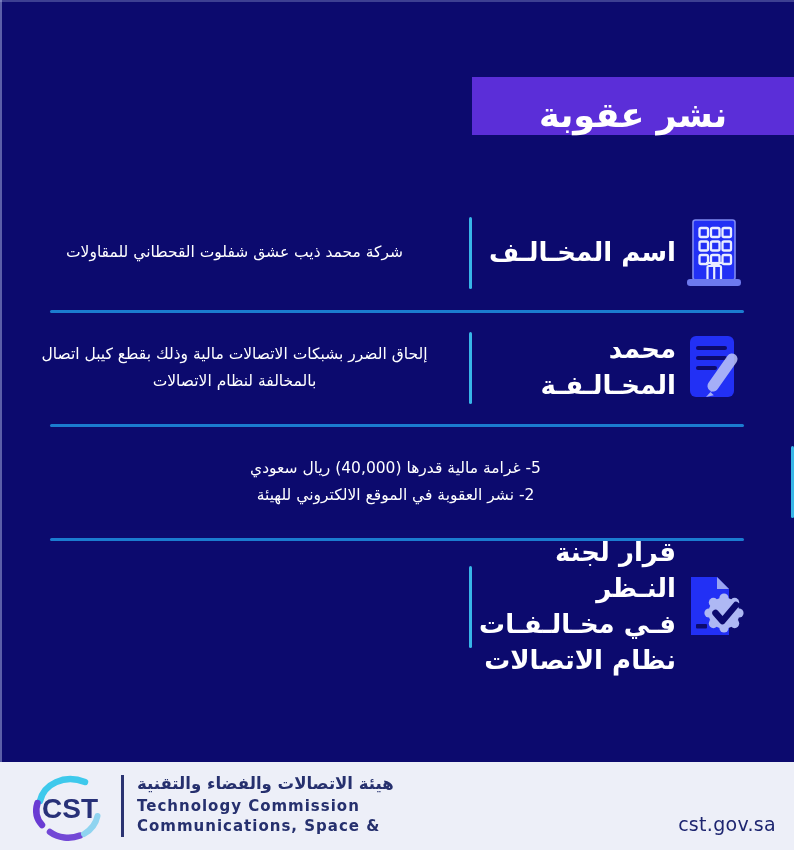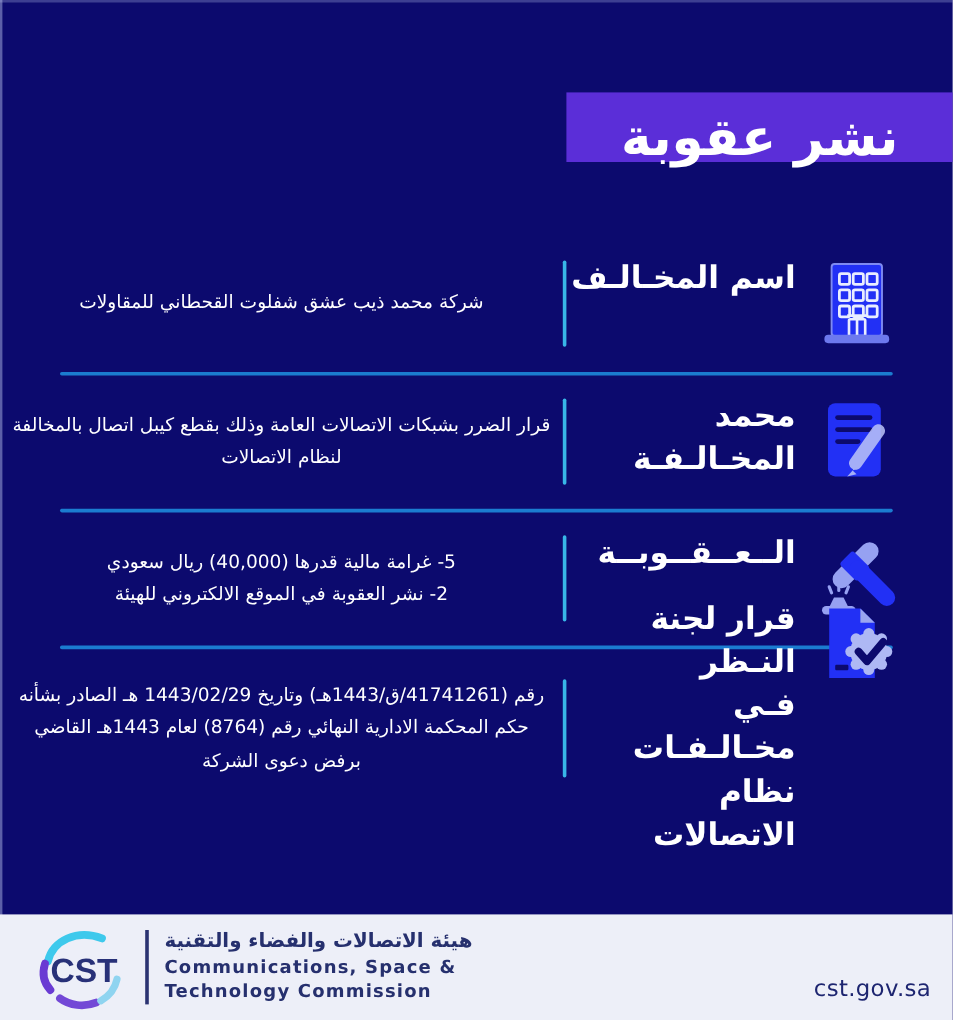--- a/index.html
+++ b/index.html
@@ -8,24 +8,24 @@
     background:#0c0a6e;
     font-family:"DejaVu Sans", sans-serif;
     box-shadow: inset 2px 0 0 rgba(190,200,240,.45), inset 0 2px 0 rgba(190,200,240,.28);
   }
   
   .banner {
     position:absolute; top:77px; left:472px; right:0; height:58px;
     background:#5b2ed8; display:flex; align-items:center; justify-content:center;
     direction:rtl;
   }
-  .banner-title { color:#ffffff; font-size:43px; font-weight:bold; letter-spacing:.5px;margin-top:18px; }
+  .banner-title { color:#ffffff; font-size:35px; font-weight:bold; letter-spacing:.5px;margin-top:18px; }
   
   .row { position:absolute; left:0; right:0; display:flex; direction:rtl; align-items:center; }
-  .row-right { width:322px; flex:none; display:flex; direction:rtl; justify-content:flex-start; gap:13px; padding-right:42px; box-sizing:border-box; }
+  .row-right { width:322px; flex:none; display:flex; direction:rtl; align-items:center; justify-content:flex-start; padding-right:42px; box-sizing:border-box; }
   .icon-box { width:76px; height:76px; flex:none; display:flex; align-items:center; justify-content:center; }
   .row-label {
     color:#ffffff; font-weight:bold; font-size:26px; line-height:1.38;
     text-align:right; white-space:pre-line; letter-spacing:.5px;
   }
   .vdivider { width:3px; flex:none; background:#38b6e8; border-radius:2px; }
   .vd-72 { height:72px; } .vd-95 { height:82px; }
   .row-content { flex:1; display:flex; align-items:center; justify-content:center; padding:0 10px; }
   .row-content p {
     margin:0; max-width:452px; color:#ffffff; font-size:15.5px; line-height:1.75;
@@ -103,46 +103,27 @@
             <path d="M34 55 L53 28" stroke="#bcc4f8" stroke-width="11" stroke-linecap="round" fill="none"></path>
             <path d="M31.5 61 L27 66 L34.8 64.2 Z" fill="#bcc4f8"></path>
             <path d="M34 55 L31.5 61 L36.8 58.8 Z" fill="#bcc4f8"></path>
           </g>
         </svg>
       </div>
       <div class="row-label">محمد المخـالـفـة</div>
     </div>
     <div class="vdivider vd-72"></div>
     <div class="row-content">
-      <p>قرار الضرر بشبكات الاتصالات العامة وذلك بقطع كيبل اتصال بالمخالفة لنظام الاتصالات</p>
+      <p>إلحاق الضرر بشبكات الاتصالات مالية وذلك بقطع كيبل اتصال بالمخالفة لنظام الاتصالات</p>
     </div>
   </div>
 
   <div class="hsep hsep-2"></div>
 
   <div class="row row-3">
-    <div class="row-right">
-      <div class="icon-box">
-        <svg width="72" height="72" viewBox="0 0 72 72">
-          <g transform="rotate(-45 35 25)">
-            <rect x="11" y="17.5" width="48" height="15" rx="7.5" fill="#96a1f2"></rect>
-            <rect x="26" y="14.5" width="16" height="21" rx="3" fill="#2230f5"></rect>
-          </g>
-          <path d="M37 28 L61 52" stroke="#2230f5" stroke-width="14" stroke-linecap="round" fill="none"></path>
-          <g stroke="#96a1f2" stroke-width="2.6" stroke-linecap="round">
-            <path d="M15 48 L13 43"></path>
-              <path d="M21 46 L21 41"></path>
-              <path d="M27 48 L29 43"></path>
-          </g>
-          <path d="M13 60 L29 60 L25 52 L17 52 Z" fill="#96a1f2"></path>
-          <rect x="7" y="59" width="28" height="7" rx="3.5" fill="#96a1f2"></rect>
-        </svg>
-      </div>
-      <div class="row-label">الــعــقــوبــة</div>
-    </div>
     <div class="vdivider vd-72"></div>
     <div class="row-content">
       <p>5- غرامة مالية قدرها (40,000) ريال سعودي
 2- نشر العقوبة في الموقع الالكتروني للهيئة</p>
     </div>
   </div>
 
   <div class="hsep hsep-3"></div>
 
   <div class="row row-4">
@@ -164,35 +145,32 @@
             <circle cx="46" cy="42" r="15.5"></circle>
           </g>
           <path d="M37.5 42 L44.5 50 L58 34" stroke="#0c0a6e" stroke-width="6.5" stroke-linecap="round" stroke-linejoin="round" fill="none"></path>
         </svg>
       </div>
       <div class="row-label">قرار لجنة النـظر
 فـي مخـالـفـات
 نظام الاتصالات</div>
     </div>
     <div class="vdivider vd-95"></div>
-    <div class="row-content">
-      <p>رقم (41741261/ق/1443هـ) وتاريخ 1443/02/29 هـ الصادر بشأنه حكم المحكمة الادارية النهائي رقم (8764) لعام 1443هـ القاضي برفض دعوى الشركة</p>
-    </div>
   </div>
 
   <div class="footer">
     <svg class="logo-svg" width="86" height="74" viewBox="0 0 86 74">
       <path d="M12 31 C16 14, 36 4, 57 12" stroke="#3ec9ec" stroke-width="6.5" stroke-linecap="round" fill="none"></path>
       <path d="M14 55 C8.5 49, 7 41, 9.5 33" stroke="#6a3bd3" stroke-width="6.5" stroke-linecap="round" fill="none"></path>
       <path d="M22 62 C30 68, 42 69.5, 52 65.5" stroke="#7348d6" stroke-width="6.5" stroke-linecap="round" fill="none"></path>
       <path d="M56 64 C63 60, 68 53, 69.5 46" stroke="#8fd4f0" stroke-width="6" stroke-linecap="round" fill="none"></path>
       <text x="42" y="48" text-anchor="middle" font-family="Liberation Sans, sans-serif" font-weight="bold" font-size="28" fill="#283178">CST</text>
     </svg>
     <div class="footer-vline"></div>
     <div class="org-block">
       <p class="org-ar">هيئة الاتصالات والفضاء والتقنية</p>
+      <p class="org-en">Technology Commission</p>
       <p class="org-en">Communications, Space &amp;</p>
-      <p class="org-en">Technology Commission</p>
     </div>
     <div class="site-url">cst.gov.sa</div>
   </div>
 
 </div>
 
 </body></html>

